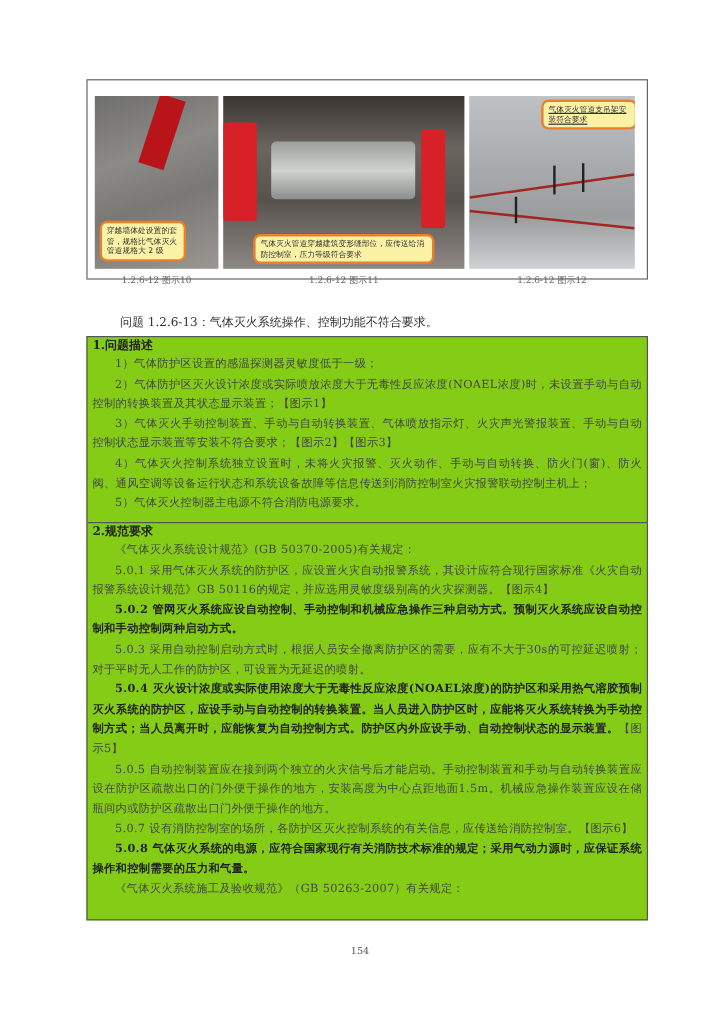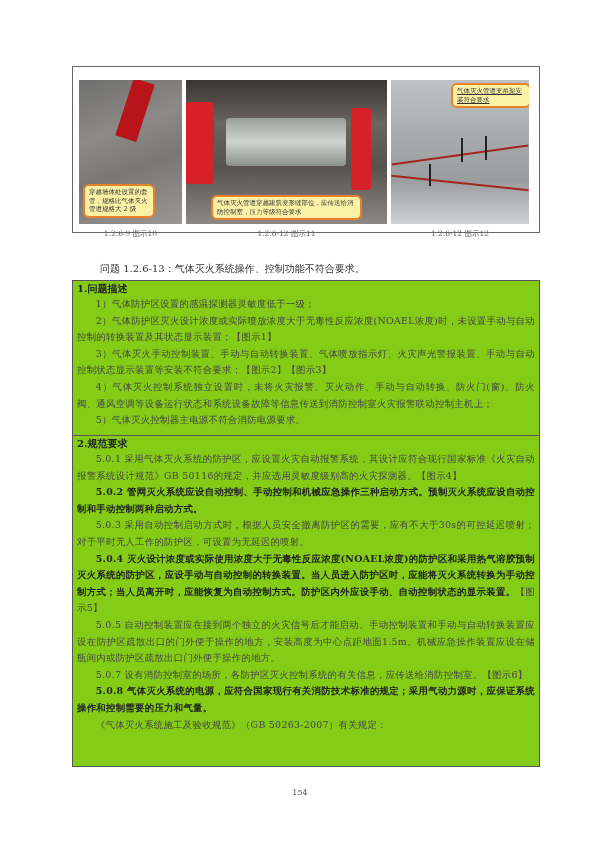--- a/index.html
+++ b/index.html
@@ -75,38 +75,39 @@
     <div class="callout callout-2">气体灭火管道穿越建筑变形缝部位，应传送给消防控制室，压力等级符合要求</div>
   </div>
   <div class="photo photo-3">
     <div class="bar-red" style="left:0;top:74px;width:138px;transform:rotate(-8deg);"></div>
     <div class="bar-red" style="left:0;top:102px;width:138px;transform:rotate(6deg);"></div>
     <div class="bracket" style="left:70px;top:58px;height:24px;"></div>
     <div class="bracket" style="left:94px;top:56px;height:24px;"></div>
     <div class="bracket" style="left:38px;top:84px;height:22px;"></div>
     <div class="callout callout-3">气体灭火管道支吊架安装符合要求</div>
   </div>
-  <div class="caption cap-1">1.2.6-9 图示10</div>
+  <div class="caption cap-1">1.2.6-12 图示10</div>
   <div class="caption cap-2">1.2.6-12 图示11</div>
   <div class="caption cap-3">1.2.6-12 图示12</div>
 </div>
 
 <div class="problem-title">问题 1.2.6-13：气体灭火系统操作、控制功能不符合要求。</div>
 
 <div class="main-box">
   <div class="section-1">
     <div class="section-head">1.问题描述</div>
     <p class="para">1）气体防护区设置的感温探测器灵敏度低于一级；</p>
     <p class="para">2）气体防护区灭火设计浓度或实际喷放浓度大于无毒性反应浓度(NOAEL浓度)时，未设置手动与自动控制的转换装置及其状态显示装置；【图示1】</p>
     <p class="para">3）气体灭火手动控制装置、手动与自动转换装置、气体喷放指示灯、火灾声光警报装置、手动与自动控制状态显示装置等安装不符合要求；【图示2】【图示3】</p>
     <p class="para">4）气体灭火控制系统独立设置时，未将火灾报警、灭火动作、手动与自动转换、防火门(窗)、防火阀、通风空调等设备运行状态和系统设备故障等信息传送到消防控制室火灾报警联动控制主机上；</p>
     <p class="para">5）气体灭火控制器主电源不符合消防电源要求。</p>
   </div>
   <div class="section-2">
     <div class="section-head">2.规范要求</div>
+    <p class="para">《气体灭火系统设计规范》(GB 50370-2005)有关规定：</p>
     <p class="para"><span>5.0.1 采用气体灭火系统的防护区，应设置火灾自动报警系统，其设计应符合现行国家标准《火灾自动报警系统设计规范》GB 50116的规定，并应选用灵敏度级别高的火灾探测器。</span><span class="ref-tag">【图示4】</span></p>
     <p class="para bold"><span>5.0.2 管网灭火系统应设自动控制、手动控制和机械应急操作三种启动方式。预制灭火系统应设自动控制和手动控制两种启动方式。</span></p>
     <p class="para"><span>5.0.3 采用自动控制启动方式时，根据人员安全撤离防护区的需要，应有不大于30s的可控延迟喷射；对于平时无人工作的防护区，可设置为无延迟的喷射。</span></p>
     <p class="para bold"><span>5.0.4 灭火设计浓度或实际使用浓度大于无毒性反应浓度(NOAEL浓度)的防护区和采用热气溶胶预制灭火系统的防护区，应设手动与自动控制的转换装置。当人员进入防护区时，应能将灭火系统转换为手动控制方式；当人员离开时，应能恢复为自动控制方式。防护区内外应设手动、自动控制状态的显示装置。</span><span class="ref-tag">【图示5】</span></p>
     <p class="para"><span>5.0.5 自动控制装置应在接到两个独立的火灾信号后才能启动。手动控制装置和手动与自动转换装置应设在防护区疏散出口的门外便于操作的地方，安装高度为中心点距地面1.5m。机械应急操作装置应设在储瓶间内或防护区疏散出口门外便于操作的地方。</span></p>
     <p class="para"><span>5.0.7 设有消防控制室的场所，各防护区灭火控制系统的有关信息，应传送给消防控制室。</span><span class="ref-tag">【图示6】</span></p>
     <p class="para bold"><span>5.0.8  气体灭火系统的电源，应符合国家现行有关消防技术标准的规定；采用气动力源时，应保证系统操作和控制需要的压力和气量。</span></p>
     <p class="para">《气体灭火系统施工及验收规范》（GB 50263-2007）有关规定：</p>
   </div>
 </div>

